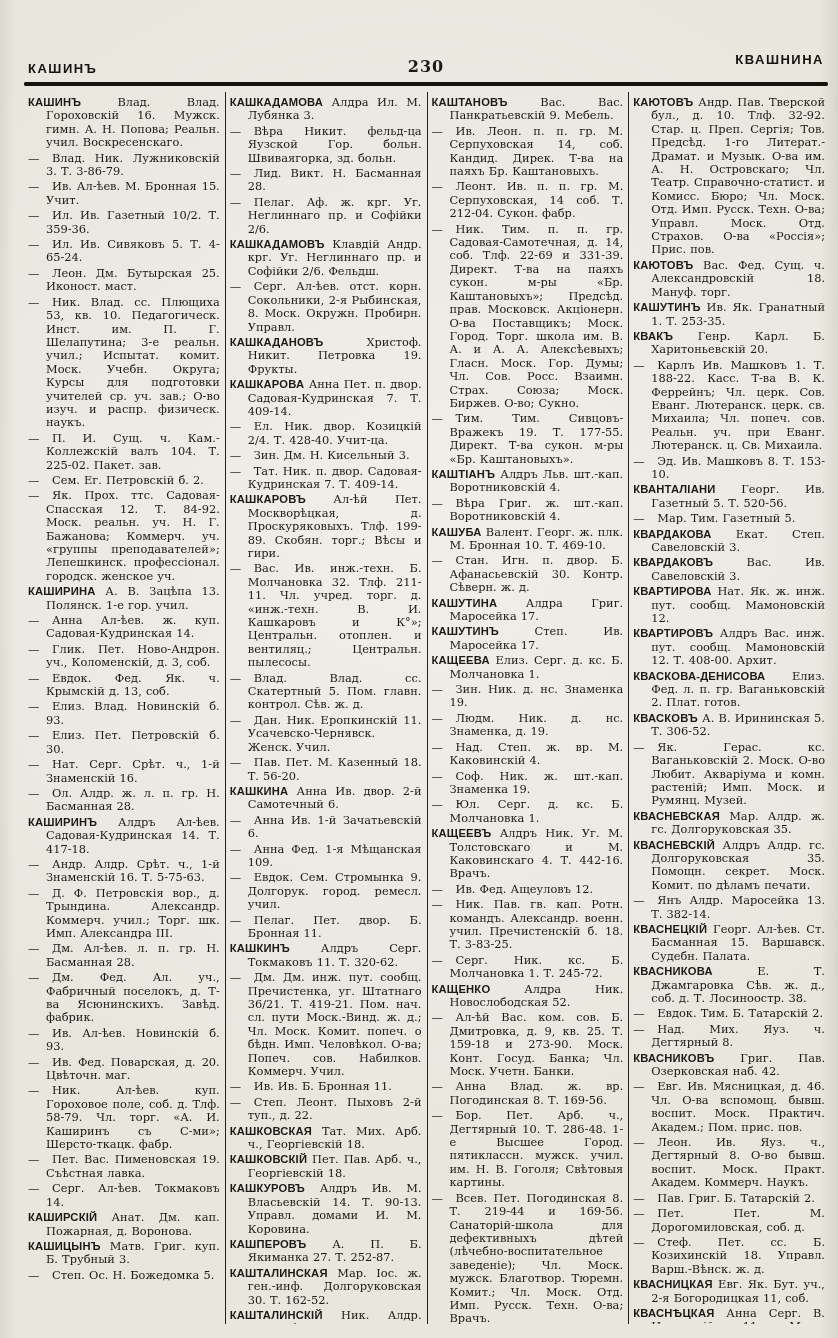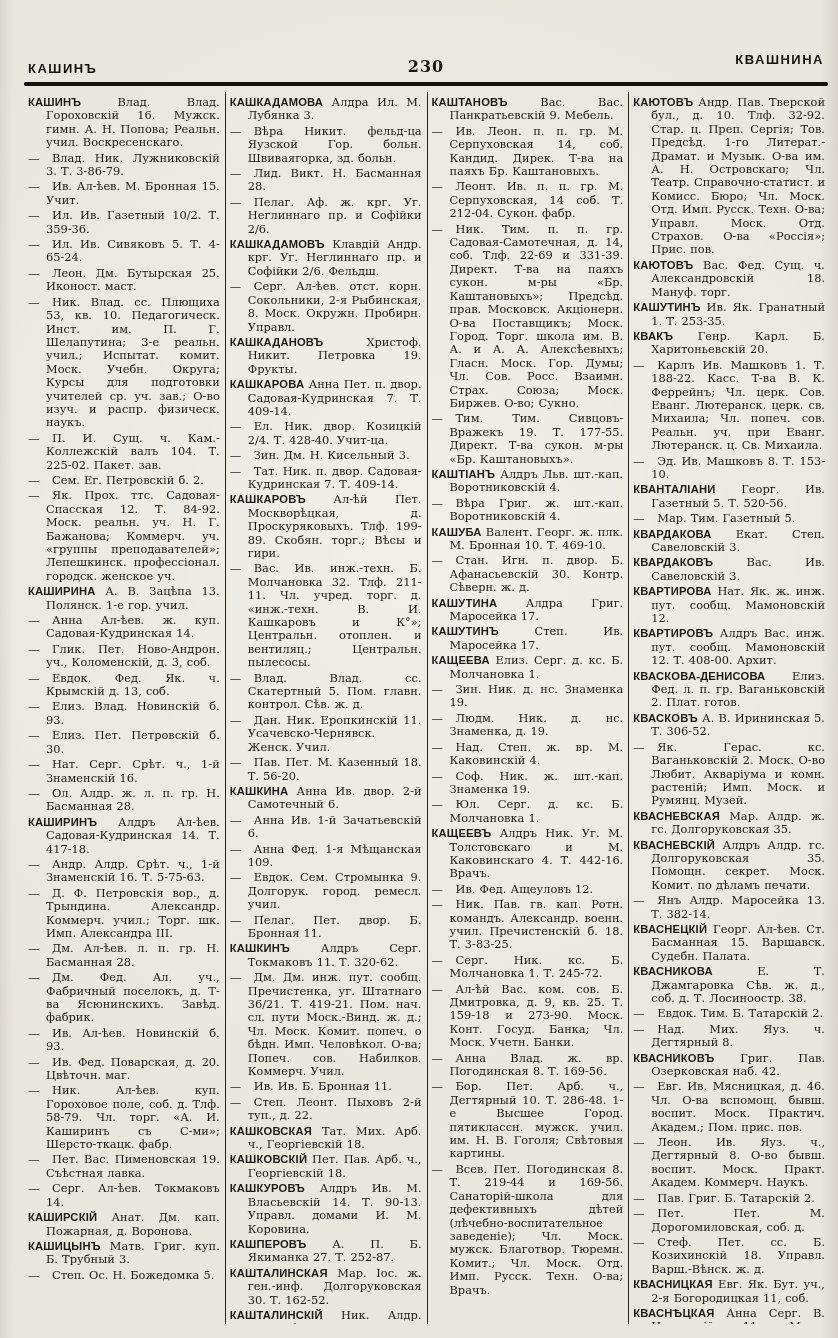--- a/index.html
+++ b/index.html
@@ -166,20 +166,21 @@
         <p class="entry"><span class="surname">КАЩЕЕВА</span> Елиз. Серг. д. кс. Б. Молчановка 1.</p>
         <p class="entry"><span class="dash-glyph">—</span>Зин. Ник. д. нс. Знаменка 19.</p>
         <p class="entry"><span class="dash-glyph">—</span>Людм. Ник. д. нс. Знаменка, д. 19.</p>
         <p class="entry"><span class="dash-glyph">—</span>Над. Степ. ж. вр. М. Каковинскій 4.</p>
         <p class="entry"><span class="dash-glyph">—</span>Соф. Ник. ж. шт.-кап. Знаменка 19.</p>
         <p class="entry"><span class="dash-glyph">—</span>Юл. Серг. д. кс. Б. Молчановка 1.</p>
         <p class="entry"><span class="surname">КАЩЕЕВЪ</span> Алдръ Ник. Уг. М. Толстовскаго и М. Каковинскаго 4. Т. 442-16. Врачъ.</p>
         <p class="entry"><span class="dash-glyph">—</span>Ив. Фед. Ащеуловъ 12.</p>
         <p class="entry"><span class="dash-glyph">—</span>Ник. Пав. гв. кап. Ротн. командъ. Александр. военн. учил. Пречистенскій б. 18. Т. 3-83-25.</p>
         <p class="entry"><span class="dash-glyph">—</span>Серг. Ник. кс. Б. Молчановка 1. Т. 245-72.</p>
+        <p class="entry"><span class="surname">КАЩЕНКО</span> Алдра Ник. Новослободская 52.</p>
         <p class="entry"><span class="dash-glyph">—</span>Ал-ѣй Вас. ком. сов. Б. Дмитровка, д. 9, кв. 25. Т. 159-18 и 273-90. Моск. Конт. Госуд. Банка; Чл. Моск. Учетн. Банки.</p>
         <p class="entry"><span class="dash-glyph">—</span>Анна Влад. ж. вр. Погодинская 8. Т. 169-56.</p>
         <p class="entry"><span class="dash-glyph">—</span>Бор. Пет. Арб. ч., Дегтярный 10. Т. 286-48. 1-е Высшее Город. пятиклассн. мужск. учил. им. Н. В. Гоголя; Свѣтовыя картины.</p>
         <p class="entry"><span class="dash-glyph">—</span>Всев. Пет. Погодинская 8. Т. 219-44 и 169-56. Санаторій-школа для дефективныхъ дѣтей (лѣчебно-воспитательное заведеніе); Чл. Моск. мужск. Благотвор. Тюремн. Комит.; Чл. Моск. Отд. Имп. Русск. Техн. О-ва; Врачъ.</p>
       </div>
     <div class="col">
         <p class="entry"><span class="surname">КАЮТОВЪ</span> Андр. Пав. Тверской бул., д. 10. Тлф. 32-92. Стар. ц. Преп. Сергія; Тов. Предсѣд. 1-го Литерат.-Драмат. и Музык. О-ва им. А. Н. Островскаго; Чл. Театр. Справочно-статист. и Комисс. Бюро; Чл. Моск. Отд. Имп. Русск. Техн. О-ва; Управл. Моск. Отд. Страхов. О-ва «Россія»; Прис. пов.</p>
         <p class="entry"><span class="surname">КАЮТОВЪ</span> Вас. Фед. Сущ. ч. Александровскій 18. Мануф. торг.</p>
         <p class="entry"><span class="surname">КАШУТИНЪ</span> Ив. Як. Гранатный 1. Т. 253-35.</p>
         <p class="entry"><span class="surname">КВАКЪ</span> Генр. Карл. Б. Харитоньевскій 20.</p>

